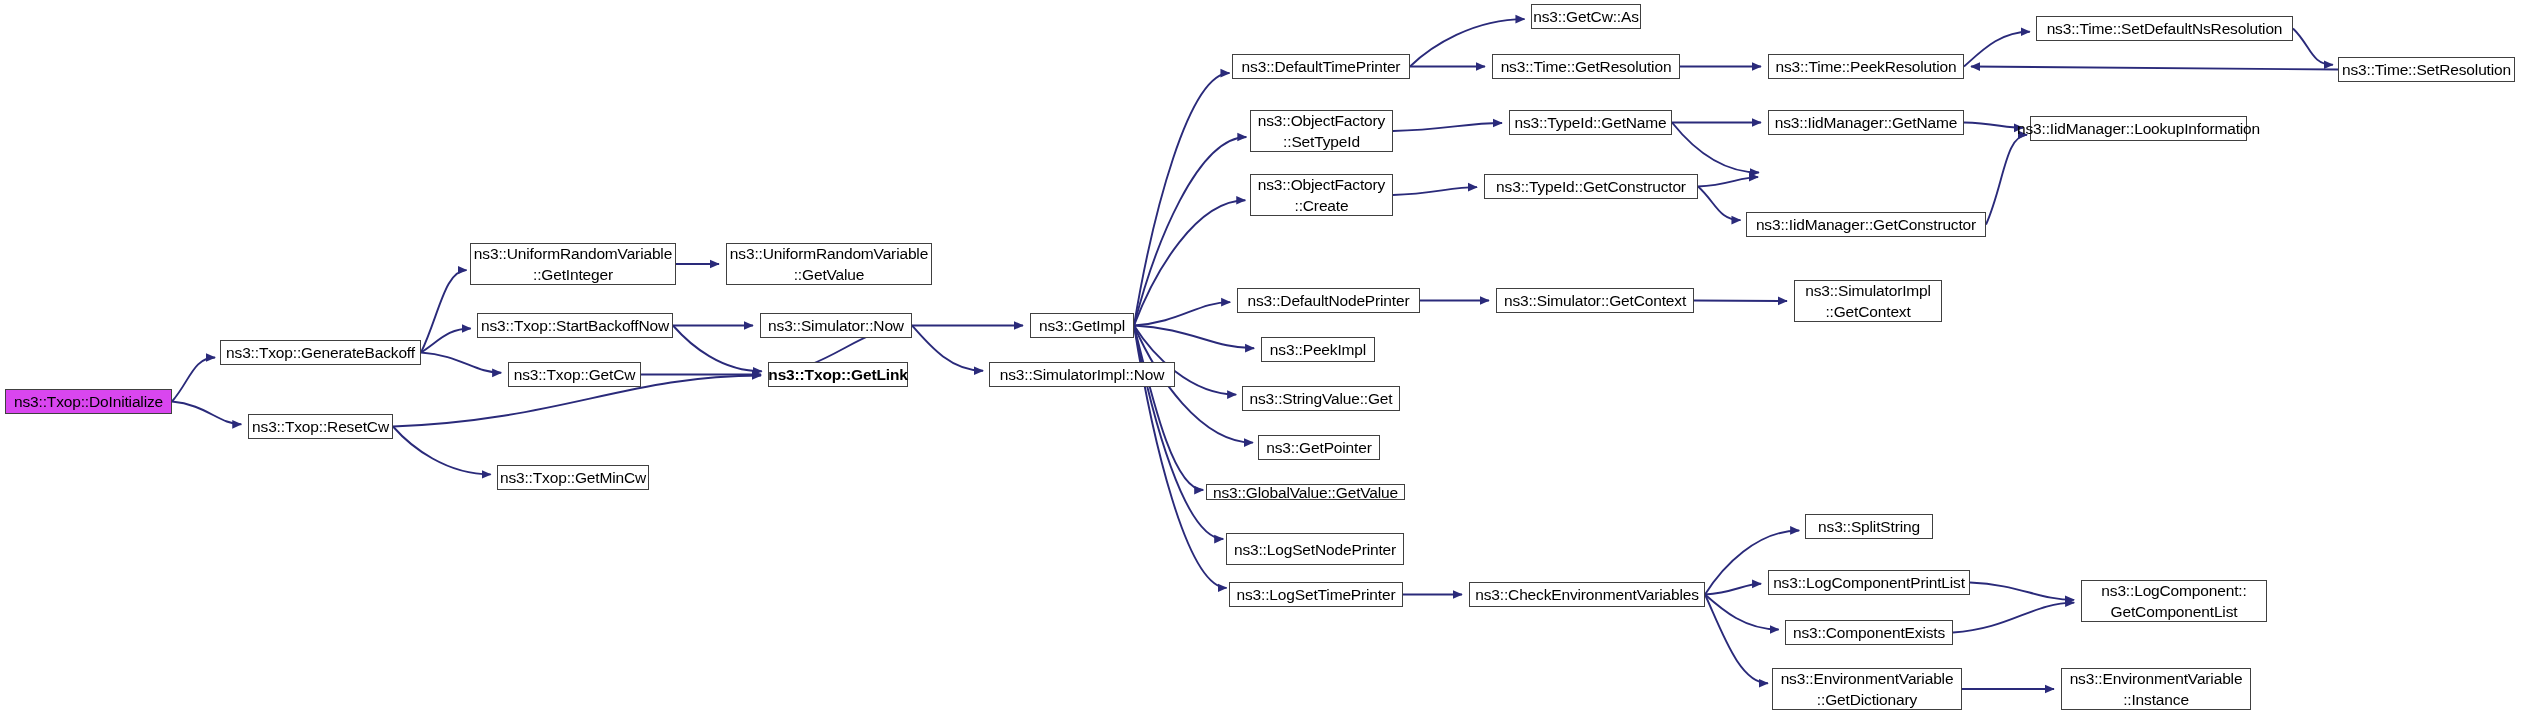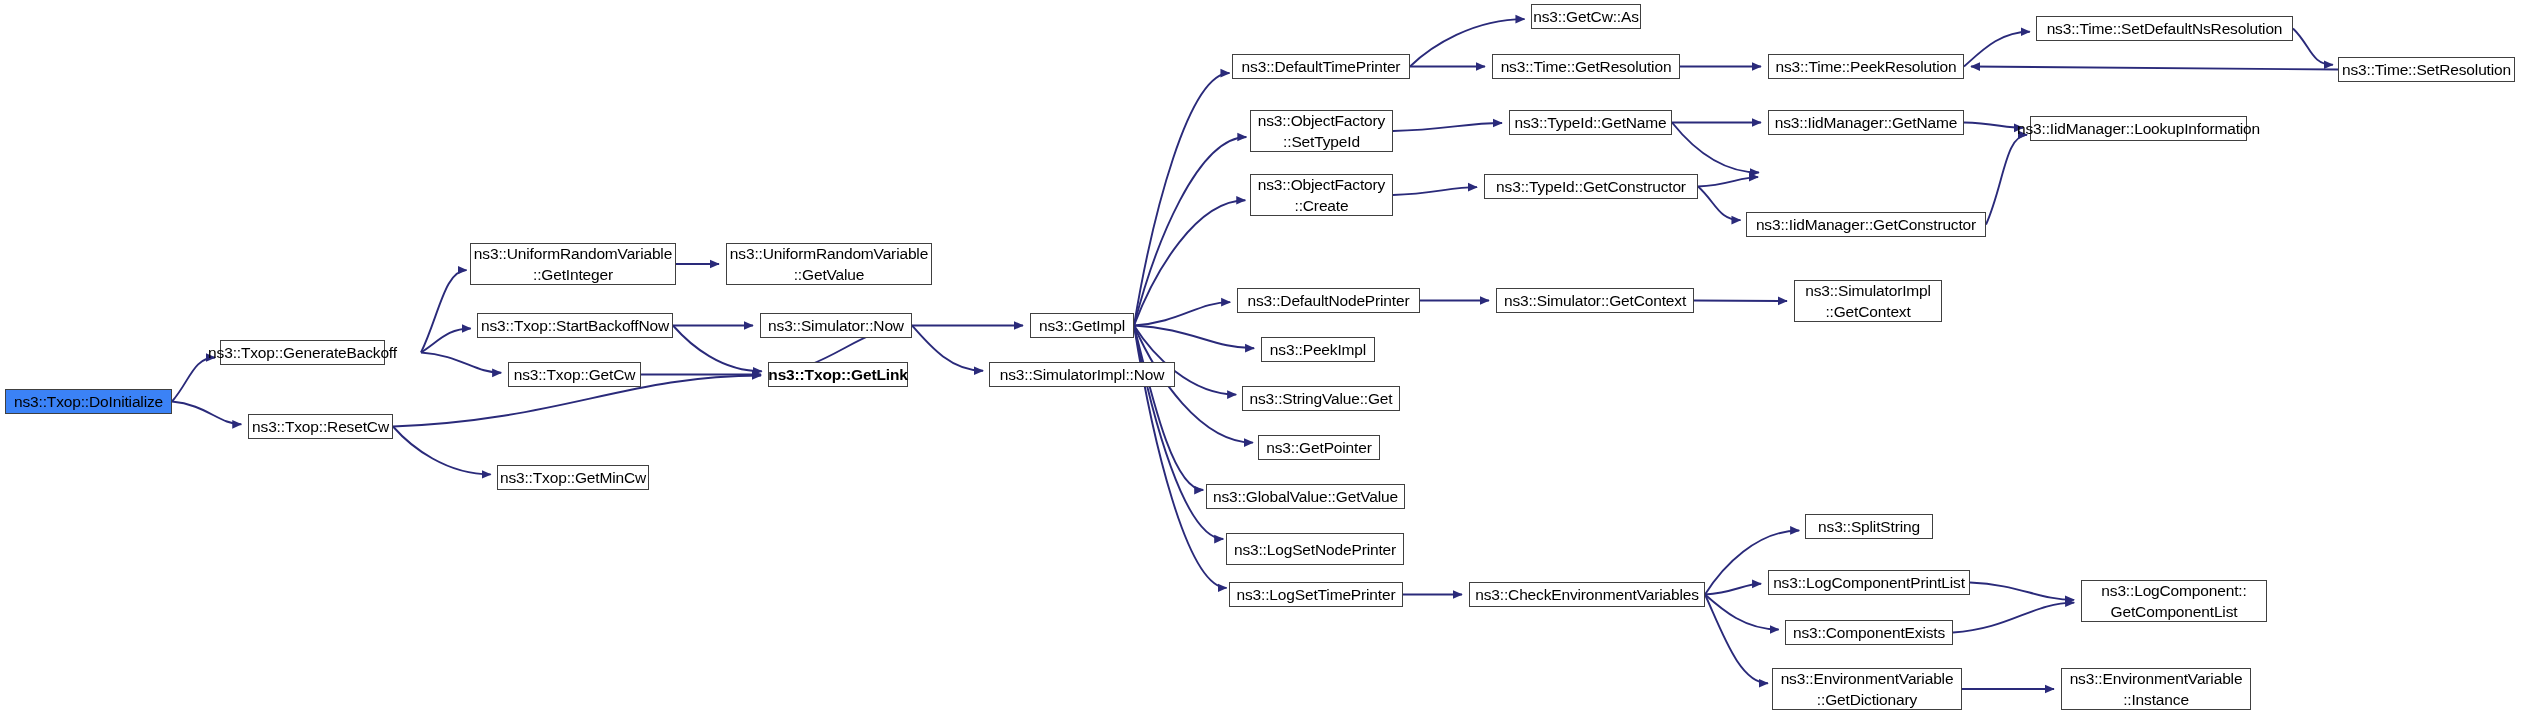--- a/index.html
+++ b/index.html
@@ -110,22 +110,22 @@
         <path d="M 1705 594.5 C 1723 565.94, 1757.2115144855134 530.4361701498509, 1799.2115144855134 530.4361701498509" fill="none" stroke="#2a2a7a" stroke-width="1.9" marker-end="url(#arrow)"></path>
         <path d="M 1705 594.5 C 1733.35 593.06, 1744.06 583.80978475523, 1761.1236300350427 583.80978475523" fill="none" stroke="#2a2a7a" stroke-width="1.9" marker-end="url(#arrow)"></path>
         <path d="M 1705 594.5 C 1723 610.46, 1745.07705746952 629.496602298022, 1778.67705746952 629.496602298022" fill="none" stroke="#2a2a7a" stroke-width="1.9" marker-end="url(#arrow)"></path>
         <path d="M 1705 594.5 C 1723 634.19, 1739.8113641090542 683.2896105717258, 1767.9513641090543 683.2896105717258" fill="none" stroke="#2a2a7a" stroke-width="1.9" marker-end="url(#arrow)"></path>
         <path d="M 1970 582.5 C 2019.95 584.72, 2038.82 599.8492070888625, 2074.0952425331748 599.8492070888625" fill="none" stroke="#2a2a7a" stroke-width="1.9" marker-end="url(#arrow)"></path>
         <path d="M 1953 632.5 C 2010.6 628.72, 2032.36 602.6727481784774, 2074.2028010525364 602.6727481784774" fill="none" stroke="#2a2a7a" stroke-width="1.9" marker-end="url(#arrow)"></path>
         <path d="M 1962 689 L 2054 689" fill="none" stroke="#2a2a7a" stroke-width="1.9" marker-end="url(#arrow)"></path>
       </g>
   </svg>
   <div id="node-layer">
-      <div class="node root" style="left: 5px; top: 389px; width: 167px; height: 25px; background: #3b82f6;">ns3::Txop::DoInitialize</div>
-      <div class="node" style="left: 220px; top: 340px; width: 165px; height: 25px;">ns3::Txop::GenerateBackoff</div>
+      <div class="node root" style="left: 5px; top: 389px; width: 167px; height: 25px; background: #d946ef;">ns3::Txop::DoInitialize</div>
+      <div class="node" style="left: 220px; top: 340px; width: 201px; height: 25px;">ns3::Txop::GenerateBackoff</div>
       <div class="node" style="left: 248px; top: 414px; width: 145px; height: 25px;">ns3::Txop::ResetCw</div>
       <div class="node" style="left: 497px; top: 465px; width: 152px; height: 25px;">ns3::Txop::GetMinCw</div>
       <div class="node two-line" style="left: 470px; top: 243px; width: 206px; height: 42px;">ns3::UniformRandomVariable
 ::GetInteger</div>
       <div class="node two-line" style="left: 726px; top: 243px; width: 206px; height: 42px;">ns3::UniformRandomVariable
 ::GetValue</div>
       <div class="node" style="left: 477px; top: 313px; width: 196px; height: 25px;">ns3::Txop::StartBackoffNow</div>
       <div class="node" style="left: 508px; top: 362px; width: 133px; height: 25px;">ns3::Txop::GetCw</div>
       <div class="node" style="left: 760px; top: 313px; width: 152px; height: 25px;">ns3::Simulator::Now</div>
       <div class="node" style="left: 768px; top: 362px; width: 140px; height: 25px; font-weight: bold;">ns3::Txop::GetLink</div>
@@ -133,21 +133,21 @@
       <div class="node" style="left: 989px; top: 362px; width: 186px; height: 25px;">ns3::SimulatorImpl::Now</div>
       <div class="node" style="left: 1232px; top: 54px; width: 178px; height: 25px;">ns3::DefaultTimePrinter</div>
       <div class="node two-line" style="left: 1250px; top: 110px; width: 143px; height: 42px;">ns3::ObjectFactory
 ::SetTypeId</div>
       <div class="node two-line" style="left: 1250px; top: 174px; width: 143px; height: 42px;">ns3::ObjectFactory
 ::Create</div>
       <div class="node" style="left: 1237px; top: 288px; width: 183px; height: 25px;">ns3::DefaultNodePrinter</div>
       <div class="node" style="left: 1261px; top: 337px; width: 114px; height: 25px;">ns3::PeekImpl</div>
       <div class="node" style="left: 1242px; top: 386px; width: 158px; height: 25px;">ns3::StringValue::Get</div>
       <div class="node" style="left: 1258px; top: 435px; width: 122px; height: 25px;">ns3::GetPointer</div>
-      <div class="node" style="left: 1206px; top: 484px; width: 199px; height: 25px;">ns3::GlobalValue::GetValue</div>
+      <div class="node" style="left: 1206px; top: 484px; width: 199px; height: 16px;">ns3::GlobalValue::GetValue</div>
       <div class="node" style="left: 1226px; top: 533px; width: 178px; height: 32px;">ns3::LogSetNodePrinter</div>
       <div class="node" style="left: 1229px; top: 582px; width: 174px; height: 25px;">ns3::LogSetTimePrinter</div>
       <div class="node" style="left: 1531px; top: 4px; width: 110px; height: 25px;">ns3::GetCw::As</div>
       <div class="node" style="left: 1492px; top: 54px; width: 188px; height: 25px;">ns3::Time::GetResolution</div>
       <div class="node" style="left: 1509px; top: 110px; width: 163px; height: 25px;">ns3::TypeId::GetName</div>
       <div class="node" style="left: 1484px; top: 174px; width: 214px; height: 25px;">ns3::TypeId::GetConstructor</div>
       <div class="node" style="left: 1496px; top: 288px; width: 198px; height: 25px;">ns3::Simulator::GetContext</div>
       <div class="node" style="left: 1469px; top: 582px; width: 236px; height: 25px;">ns3::CheckEnvironmentVariables</div>
       <div class="node" style="left: 1768px; top: 54px; width: 196px; height: 25px;">ns3::Time::PeekResolution</div>
       <div class="node" style="left: 1768px; top: 110px; width: 196px; height: 25px;">ns3::IidManager::GetName</div>

